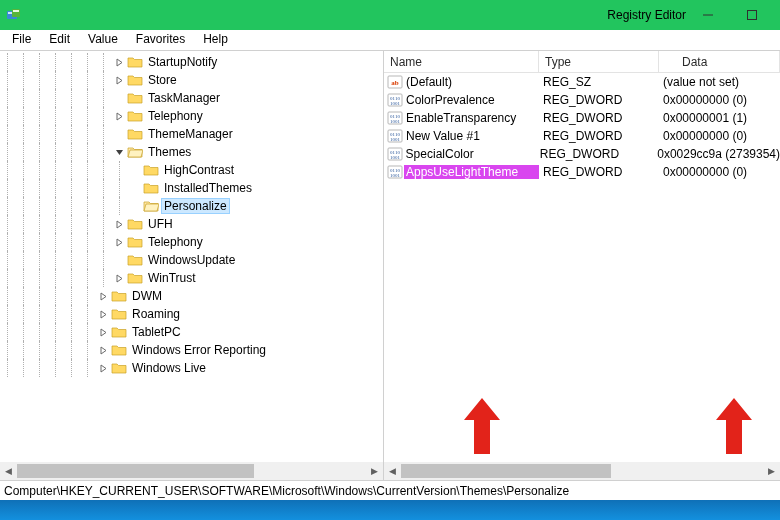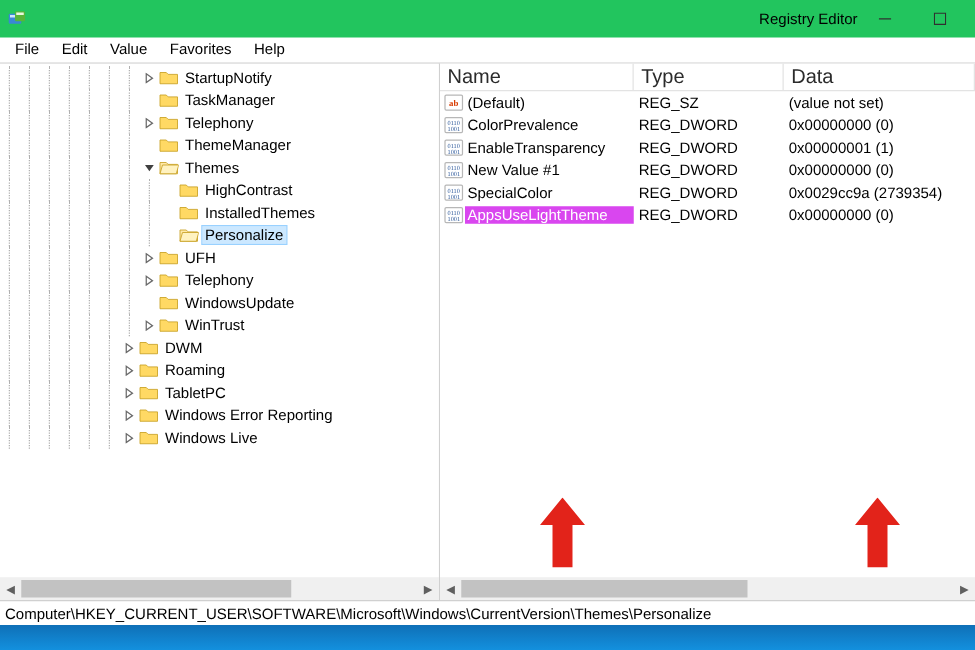--- a/index.html
+++ b/index.html
@@ -49,21 +49,21 @@
     font-size: 12px;
   }
   
   .body {
     height: 430px;
     border-top: 1px solid #d0d0d0;
     display: flex;
   }
   
   .tree-pane {
-    width: 352px;
+    width: 384px;
     height: 100%;
     border-right: 1px solid #d0d0d0;
     position: relative;
   }
   .tree-viewport {
     position: absolute;
     top: 0; left: 0; right: 0;
     bottom: 18px;
     overflow: hidden;
     background: #fff;
@@ -150,26 +150,26 @@
   .values-header {
     height: 22px;
     display: flex;
     background: #fff;
     border-bottom: 1px solid #e3e3e3;
   }
   .values-header .col {
     border-right: 1px solid #e3e3e3;
     display: flex; align-items: center;
     padding-left: 6px;
-    font-size: 16px;
+    font-size: 12px;
     color: #2b2b2b;
   }
   .col-name  { width: 155px; }
   .col-type  { width: 120px; }
-  .col-data  { flex: 1; }
+  .col-data  { flex: 1; margin-left: 17px; }
   .values-body {
     position: absolute;
     top: 22px; left: 0; right: 0; bottom: 18px;
     overflow: hidden;
   }
   .value-row {
     height: 18px;
     display: flex;
     align-items: center;
     white-space: nowrap;
@@ -282,20 +282,43 @@
           <div class="tree-row">
             <span class="guides">
               <span class="guide"></span>
               <span class="guide"></span>
               <span class="guide"></span>
               <span class="guide"></span>
               <span class="guide"></span>
               <span class="guide"></span>
               <span class="guide"></span>
             </span>
+            <span class="expander">
+              <svg width="9" height="9" viewBox="0 0 9 9">
+                <path d="M2 1 L7 4.5 L2 8 Z" fill="none" stroke="#6b6b6b"></path>
+              </svg>
+            </span>
+            <span class="folder">
+              <svg width="16" height="16" viewBox="0 0 16 16">
+    <path d="M1 4 h5 l1.5 1.5 H15 V13 H1 Z" fill="#ffd964" stroke="#c9a227" stroke-width="0.7"></path>
+
+  </svg>
+            </span>
+            <span class="label">Store</span>
+          </div>
+          <div class="tree-row">
+            <span class="guides">
+              <span class="guide"></span>
+              <span class="guide"></span>
+              <span class="guide"></span>
+              <span class="guide"></span>
+              <span class="guide"></span>
+              <span class="guide"></span>
+              <span class="guide"></span>
+            </span>
             <span class="expander"></span>
             <span class="folder">
               <svg width="16" height="16" viewBox="0 0 16 16">
     <path d="M1 4 h5 l1.5 1.5 H15 V13 H1 Z" fill="#ffd964" stroke="#c9a227" stroke-width="0.7"></path>
 
   </svg>
             </span>
             <span class="label">TaskManager</span>
           </div>
           <div class="tree-row">

